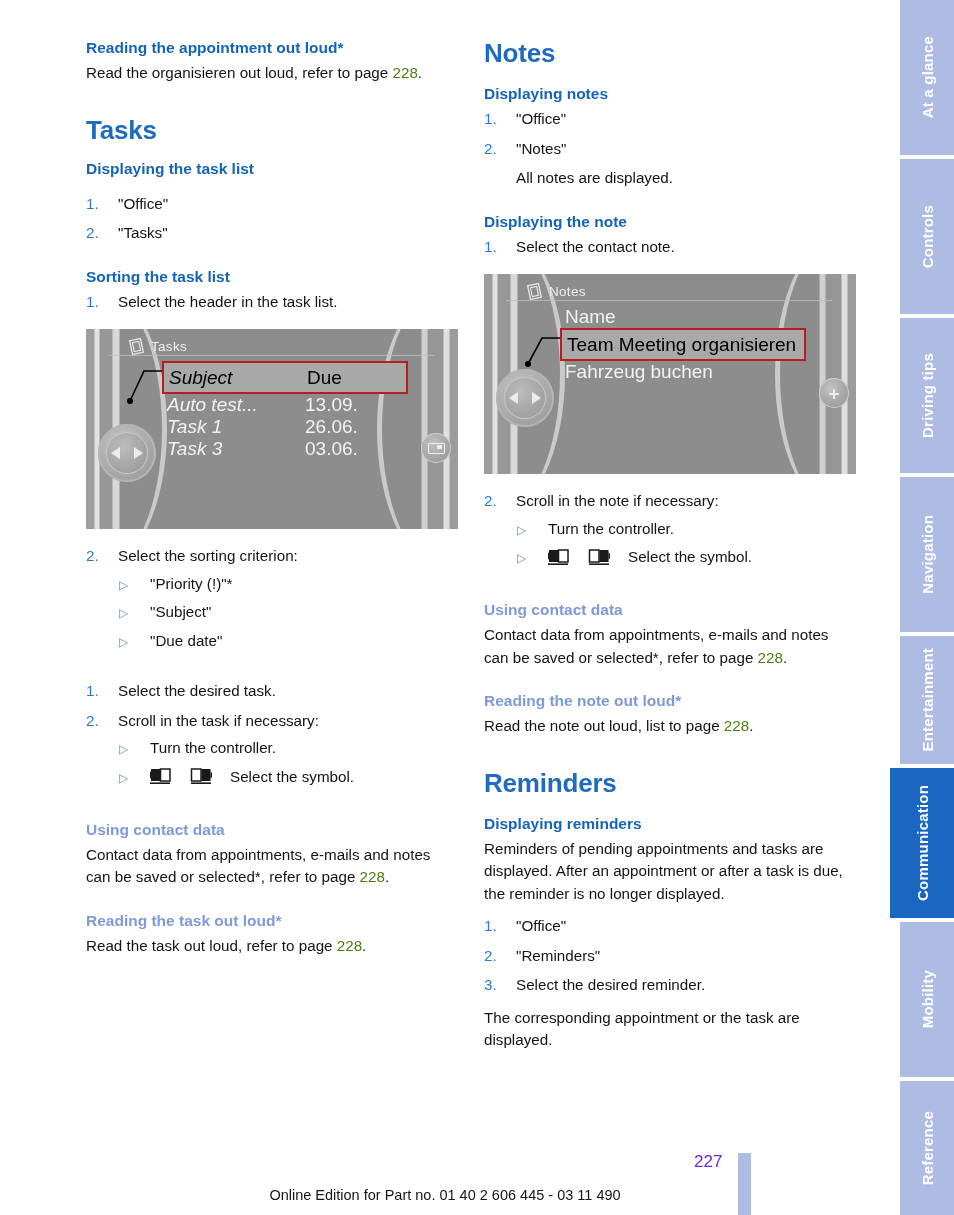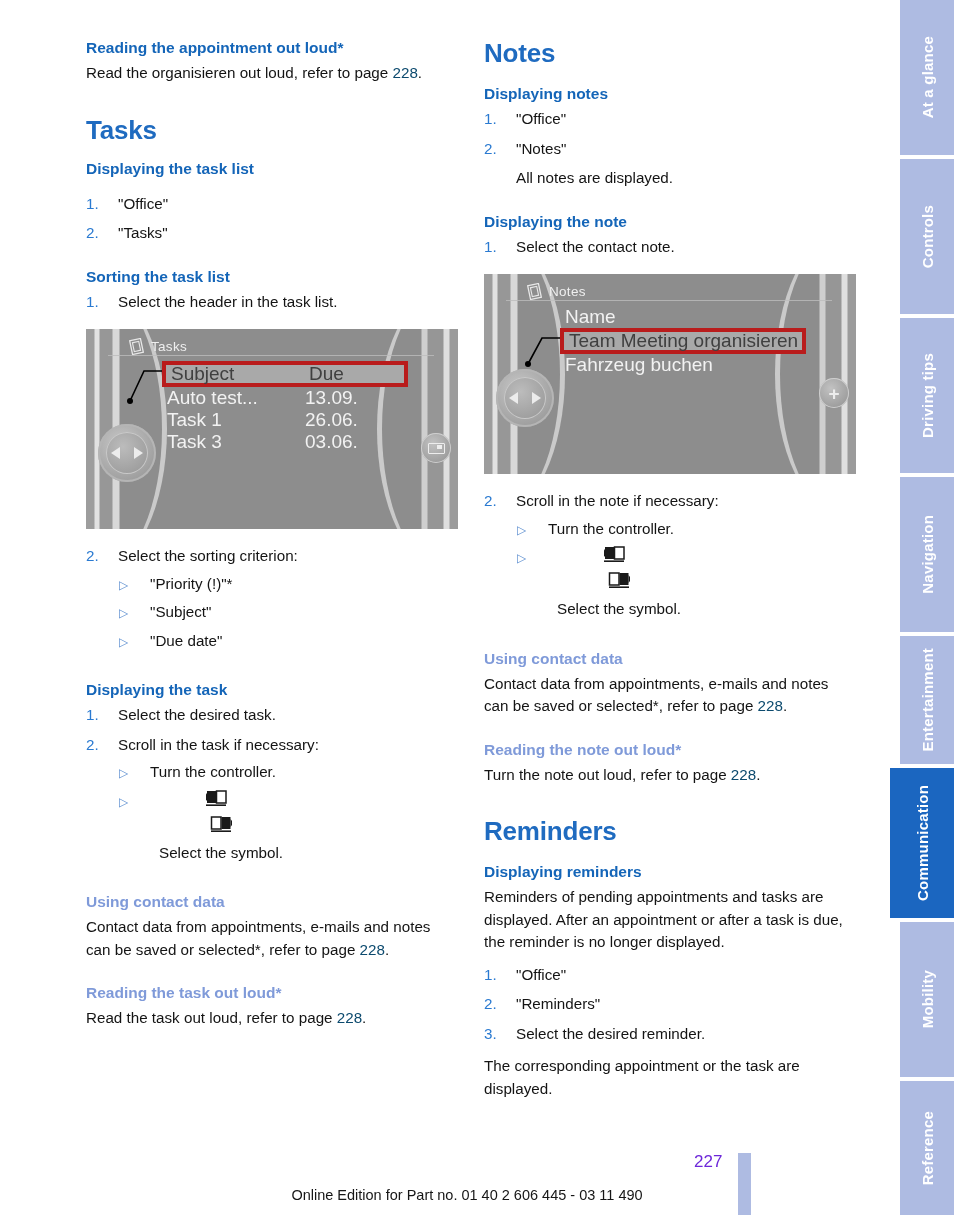--- a/index.html
+++ b/index.html
@@ -55,21 +55,21 @@
     font-size: 15.2px;
     line-height: 22.5px;
     color: #141414;
     margin: 0 0 0 0;
   }
   .gap-s  { height: 10px; }
   .gap-m  { height: 16px; }
   .gap-l  { height: 22px; }
   .gap-xl { height: 30px; }
 
-  .pgref { color: #0c4a6e; }
+  .pgref { color: #4d7c0f; }
 
   
   ol.steps {
     list-style: none;
     margin: 0;
     padding: 0;
   }
   ol.steps > li {
     position: relative;
     padding-left: 32px;
@@ -112,21 +112,21 @@
   }
   ul.tri > li > .tri-mark {
     position: absolute;
     left: 33px;
     top: 1px;
     color: #5d8fd0;
     font-size: 12px;
     line-height: 22px;
   }
 
-  .symrow { display: inline-flex; align-items: center; gap: 9px; flex-direction: column; }
+  .symrow { display: inline-flex; align-items: center; gap: 9px; }
   .symrow .book { display: inline-block; }
   .symrow .after { margin-left: 9px; }
 
   
   .idrive {
     position: relative;
     width: 372px;
     height: 200px;
     background: #8f8f8f;
     overflow: hidden;
@@ -197,28 +197,28 @@
   }
   .idrive .row {
     display: flex;
     height: 22px;
     align-items: center;
     color: #f2f2f2;
     font-size: 19px;
     padding-left: 5px;
     box-sizing: border-box;
   }
-  .idrive .row .c1 { flex: 0 0 138px; }
+  .idrive .row .c1 { flex: 0 0 138px; font-style: italic; }
   .idrive .row .c2 { flex: 1; }
   .idrive .row.hl {
     background: #a9a9a9;
-    border: 4px solid #b91c1c;
+    border: 2px solid #b91c1c;
     box-sizing: border-box;
-    height: 26px;
-    color: #404040;
+    height: 33px;
+    color: #000000;
   }
   .idrive .row.hl.wide { }
   .idrive .leader {
     position: absolute;
     pointer-events: none;
   }
   .idrive .ctrl {
     position: absolute;
     left: 12px;
     width: 58px; height: 58px;
@@ -316,21 +316,20 @@
 
   
   .footer-online {
     position: absolute;
     left: 0;
     top: 1187px;
     width: 890px;
     text-align: center;
     font-size: 14.5px;
     color: #161616;
-    padding-left: 22px;
   }
   .page-number {
     position: absolute;
     left: 694px;
     top: 1152px;
     font-size: 17px;
     color: #6d28d9;
   }
   .page-marker {
     position: absolute;
@@ -455,21 +454,20 @@
         <span>"Subject"</span>
       </li>
       <li>
         <span class="tri-mark">▷</span>
         <span>"Due date"</span>
       </li>
     </ul>
 
     <div class="gap-l"></div>
 
-    <h2 class="section">Displaying the task</h2>
     <ol class="steps">
       <li>
         <span class="num">1.</span>
         <span>Select the desired task.</span>
       </li>
       <li>
         <span class="num">2.</span>
         <span>Scroll in the task if necessary:</span>
       </li>
     </ol>
@@ -625,21 +623,21 @@
 
     <h2 class="section soft">Using contact data</h2>
     <p class="body">
       <span>Contact data from appointments, e-mails and notes can be saved or selected*, refer to page </span><span class="pgref">228</span><span>.</span>
     </p>
 
     <div class="gap-l"></div>
 
     <h2 class="section soft">Reading the note out loud*</h2>
     <p class="body">
-      <span>Turn the note out loud, refer to page </span><span class="pgref">228</span><span>.</span>
+      <span>Read the note out loud, list to page </span><span class="pgref">228</span><span>.</span>
     </p>
 
     <div class="gap-xl"></div>
 
     <h1 class="chapter" style="margin-bottom:16px">Reminders</h1>
 
     <h2 class="section">Displaying reminders</h2>
     <p class="body">Reminders of pending appointments and tasks are displayed. After an appointment or after a task is due, the reminder is no longer displayed.</p>
 
     <div class="gap-s"></div>

